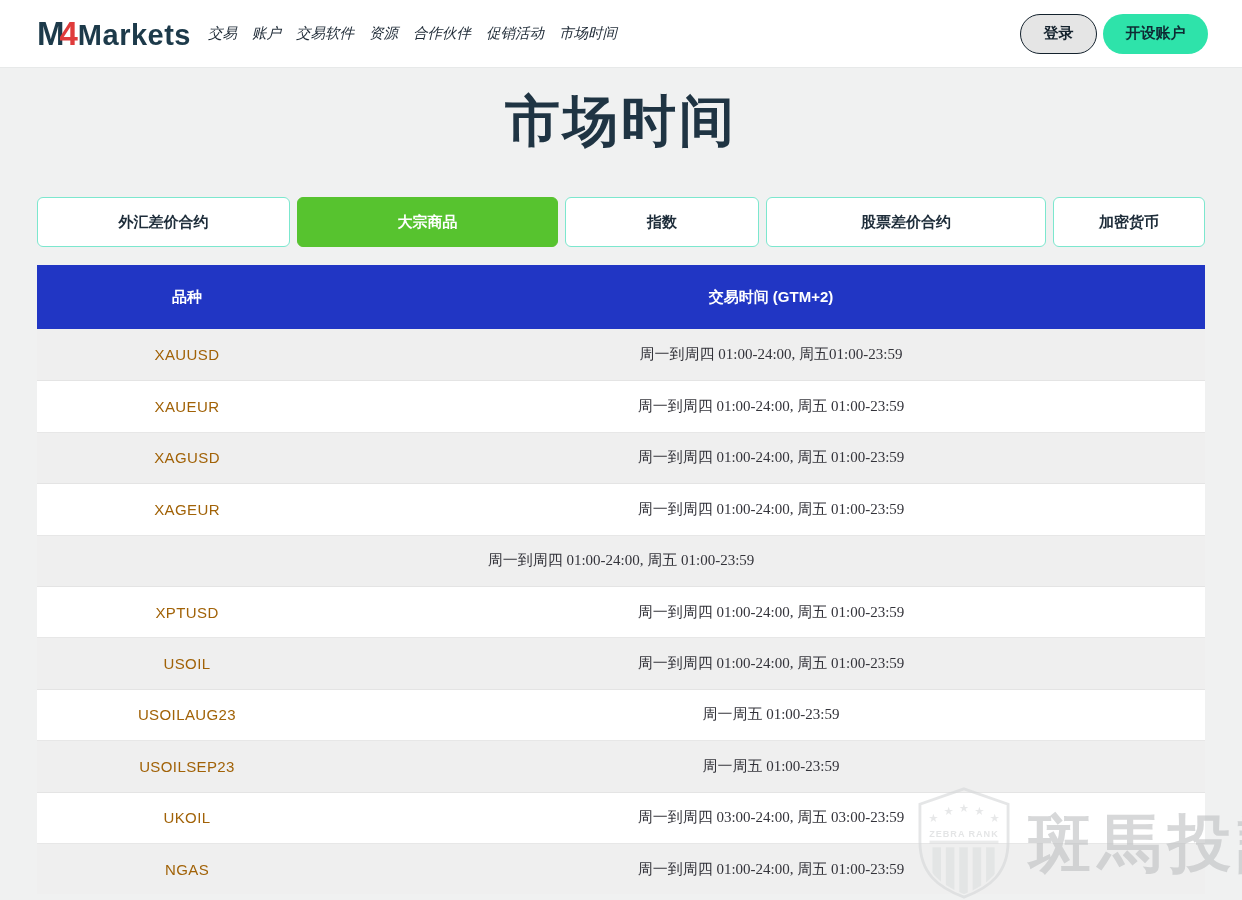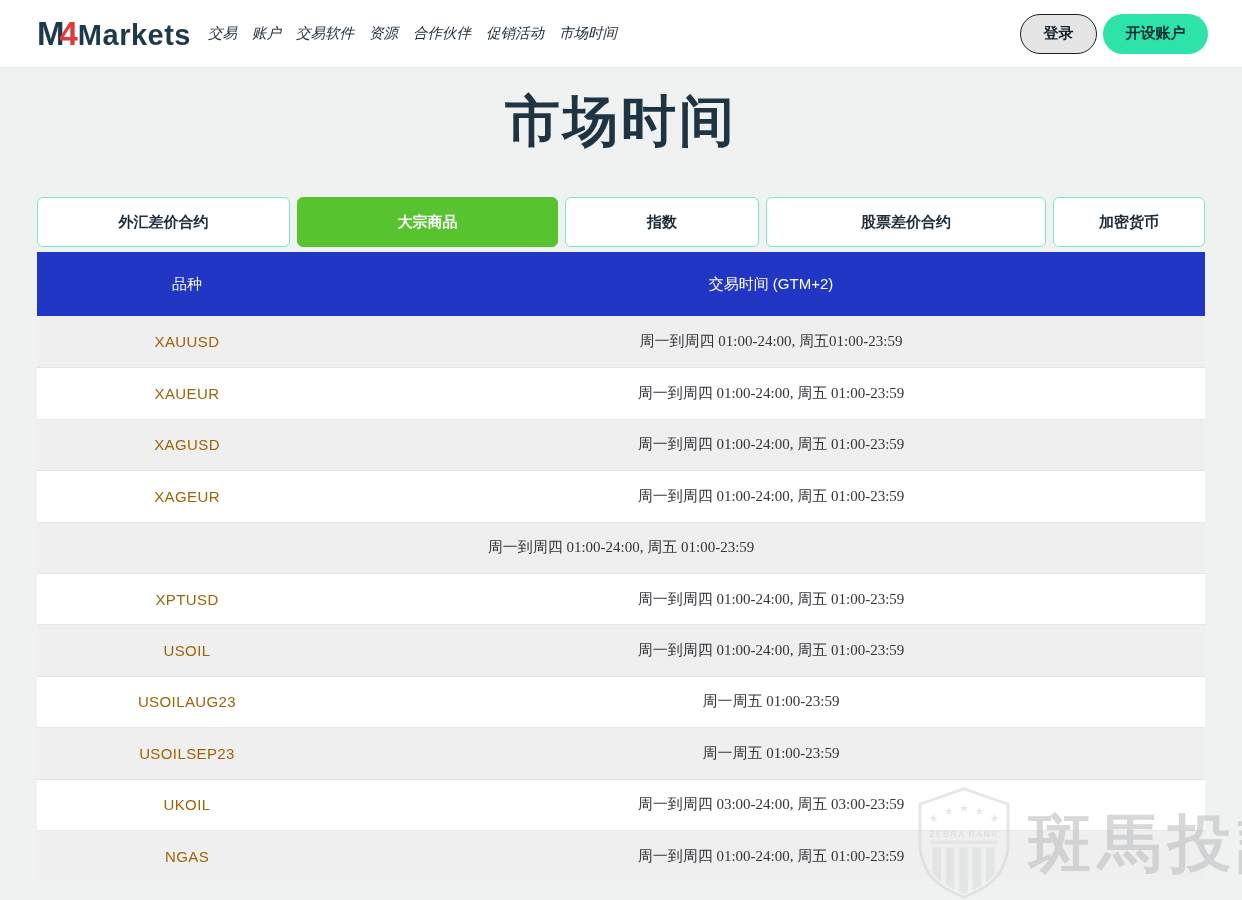--- a/index.html
+++ b/index.html
@@ -32,37 +32,37 @@
 
   
   .page-title {
     margin:26px 0 0; text-align:center; font-size:55px; line-height:1;
     font-weight:800; color:#1f3443; letter-spacing:3px;
   }
 
   
   .content { width:1168px; margin:0 auto; position:relative; }
 
-  .tabs { display:flex; gap:7px; margin-top:48px; margin-bottom:5px; }
+  .tabs { display:flex; gap:7px; margin-top:48px; margin-bottom:18px; }
   .tab {
     height:50px; background:#ffffff; border:1px solid #7ce7ce; border-radius:6px;
     display:flex; align-items:center; justify-content:center;
     font-size:15px; font-weight:700; color:#1d2c39; cursor:pointer;
   }
   .tab:nth-child(1){ width:253px; }
   .tab:nth-child(2){ width:261px; }
   .tab:nth-child(3){ width:194px; }
   .tab:nth-child(4){ width:280px; }
   .tab:nth-child(5){ flex:1; }
   .tab.active { background:#57c32f; border-color:#57c32f; color:#ffffff; }
 
   .market-table { background:#ffffff; }
   .thead {
     height:64px; background:#2136c4; color:#ffffff;
-    display:flex; font-size:15px; font-weight:400;
+    display:flex; font-size:15px; font-weight:700;
   }
   .col-symbol { width:300px; display:flex; align-items:center; justify-content:center; }
   .col-time   { flex:1;      display:flex; align-items:center; justify-content:center; }
   .trow {
     height:51.4px; display:flex; font-size:15px; background:#ffffff;
     border-top:1px solid #e4e4e4;
   }
   .trow:first-child { border-top:none; }
   .trow:nth-child(odd) { background:#efefef; border-color:#e7e7e7; }
   .cell-symbol { width:300px; display:flex; align-items:center; justify-content:center;

